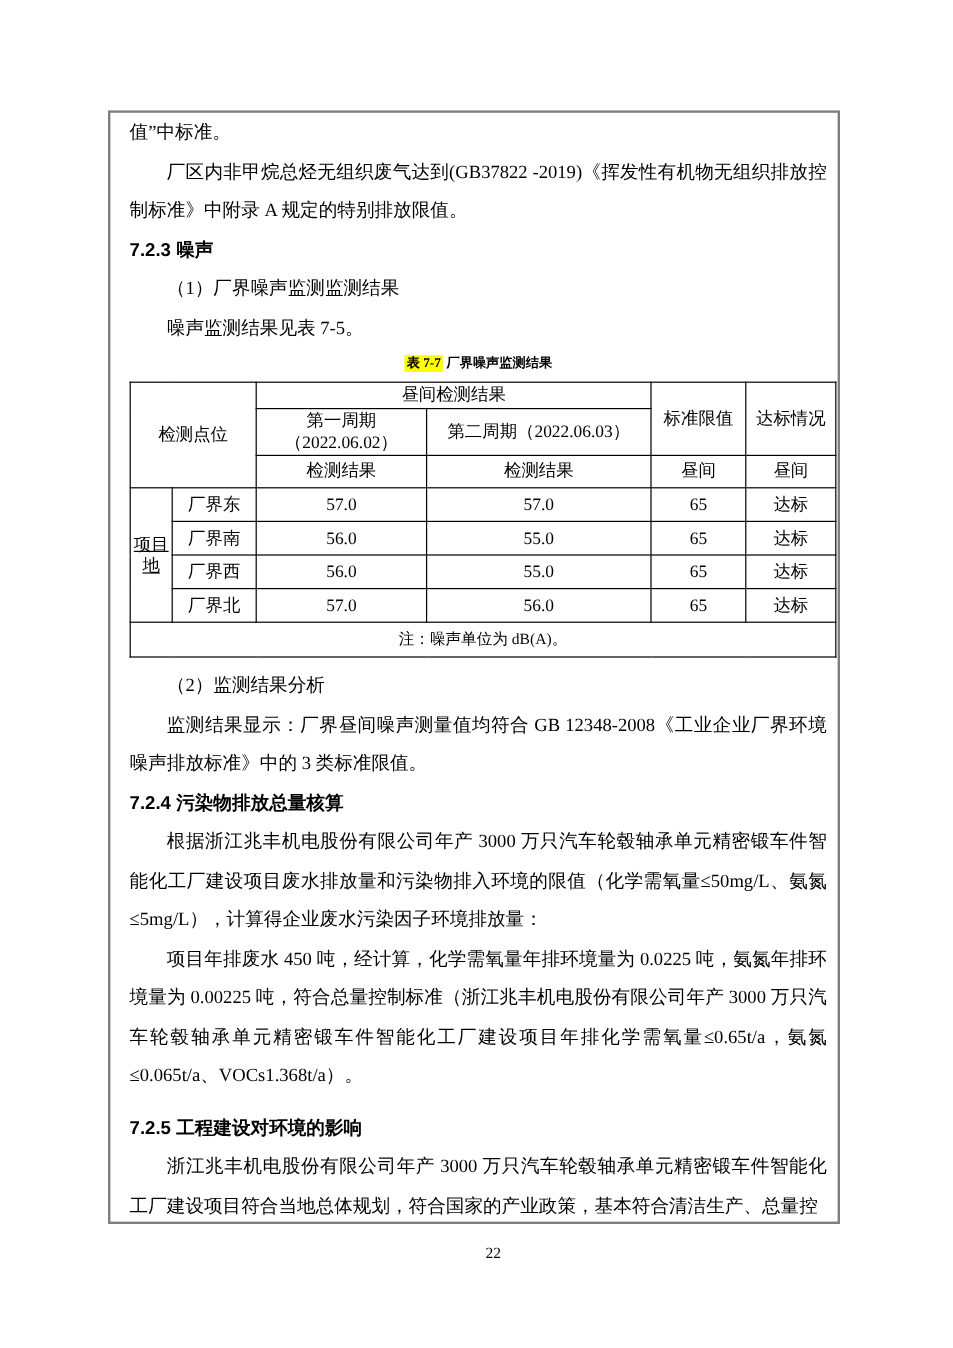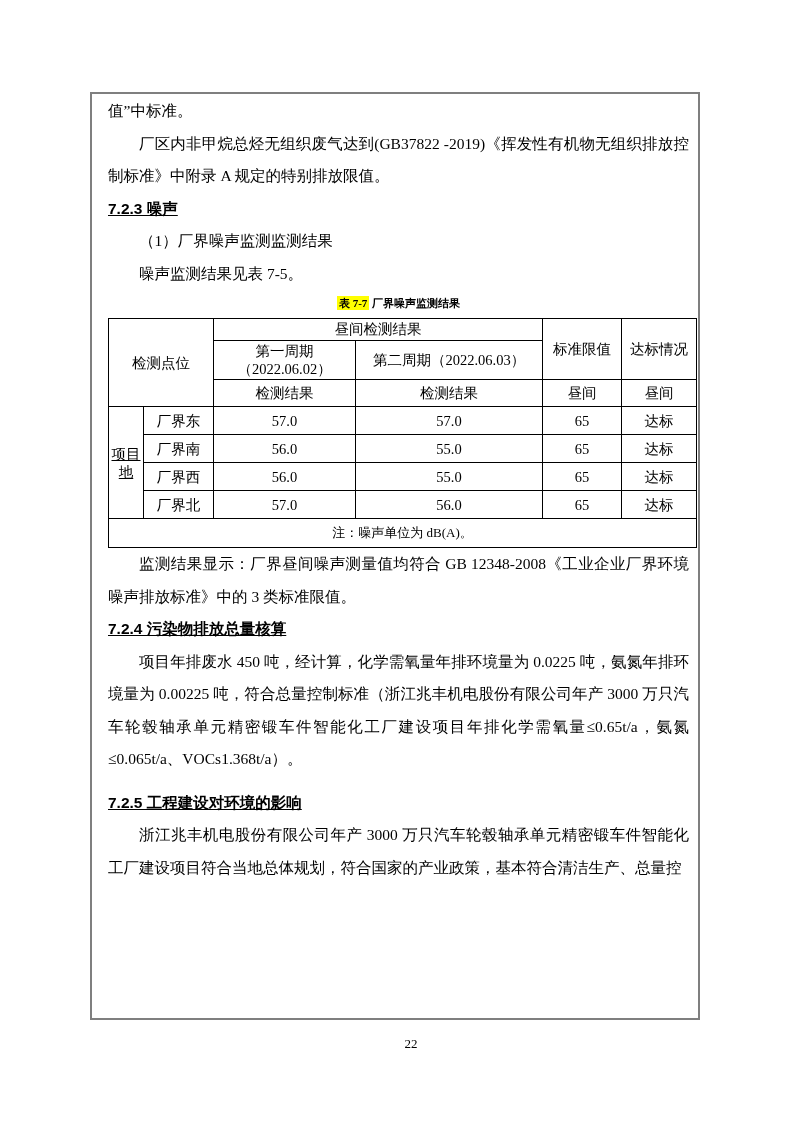--- a/index.html
+++ b/index.html
@@ -28,21 +28,20 @@
     line-height: 32.5px;
     text-align: justify;
   }
   .indent { text-indent: 31px; }
   .heading {
     font-family: "Liberation Sans", "DejaVu Sans", sans-serif;
     font-weight: bold;
     font-size: 15.5px;
     line-height: 32.5px;
     text-align: left;
-    text-decoration: underline;
   }
   .caption {
     font-family: Liberation Serif, serif;
     font-weight: bold;
     font-size: 11px;
     line-height: 26px;
     text-align: center;
     margin-bottom: 2px;
   }
   .caption .hl { background: #ffff00; padding: 1px 2px; }
@@ -152,23 +151,25 @@
           <td>56.0</td>
           <td>65</td>
           <td>达标</td>
         </tr>
         <tr class="note-row">
           <td colspan="6" class="note">注：噪声单位为 dB(A)。</td>
         </tr>
       </tbody>
     </table>
 
+    <p class="para indent after-table">（2）监测结果分析</p>
     <p class="para indent">监测结果显示：厂界昼间噪声测量值均符合 GB 12348-2008《工业企业厂界环境噪声排放标准》中的 3 类标准限值。</p>
 
     <h3 class="heading">7.2.4 污染物排放总量核算</h3>
+    <p class="para indent">根据浙江兆丰机电股份有限公司年产 3000 万只汽车轮毂轴承单元精密锻车件智能化工厂建设项目废水排放量和污染物排入环境的限值（化学需氧量≤50mg/L、氨氮≤5mg/L），计算得企业废水污染因子环境排放量：</p>
     <p class="para indent">项目年排废水 450 吨，经计算，化学需氧量年排环境量为 0.0225 吨，氨氮年排环境量为 0.00225 吨，符合总量控制标准（浙江兆丰机电股份有限公司年产 3000 万只汽车轮毂轴承单元精密锻车件智能化工厂建设项目年排化学需氧量≤0.65t/a，氨氮≤0.065t/a、VOCs1.368t/a）。</p>
 
     <h3 class="heading gap-before">7.2.5 工程建设对环境的影响</h3>
     <p class="para indent">浙江兆丰机电股份有限公司年产 3000 万只汽车轮毂轴承单元精密锻车件智能化工厂建设项目符合当地总体规划，符合国家的产业政策，基本符合清洁生产、总量控</p>
 
   </div>
 
   <div class="page-number">22</div>
 </div>
 

